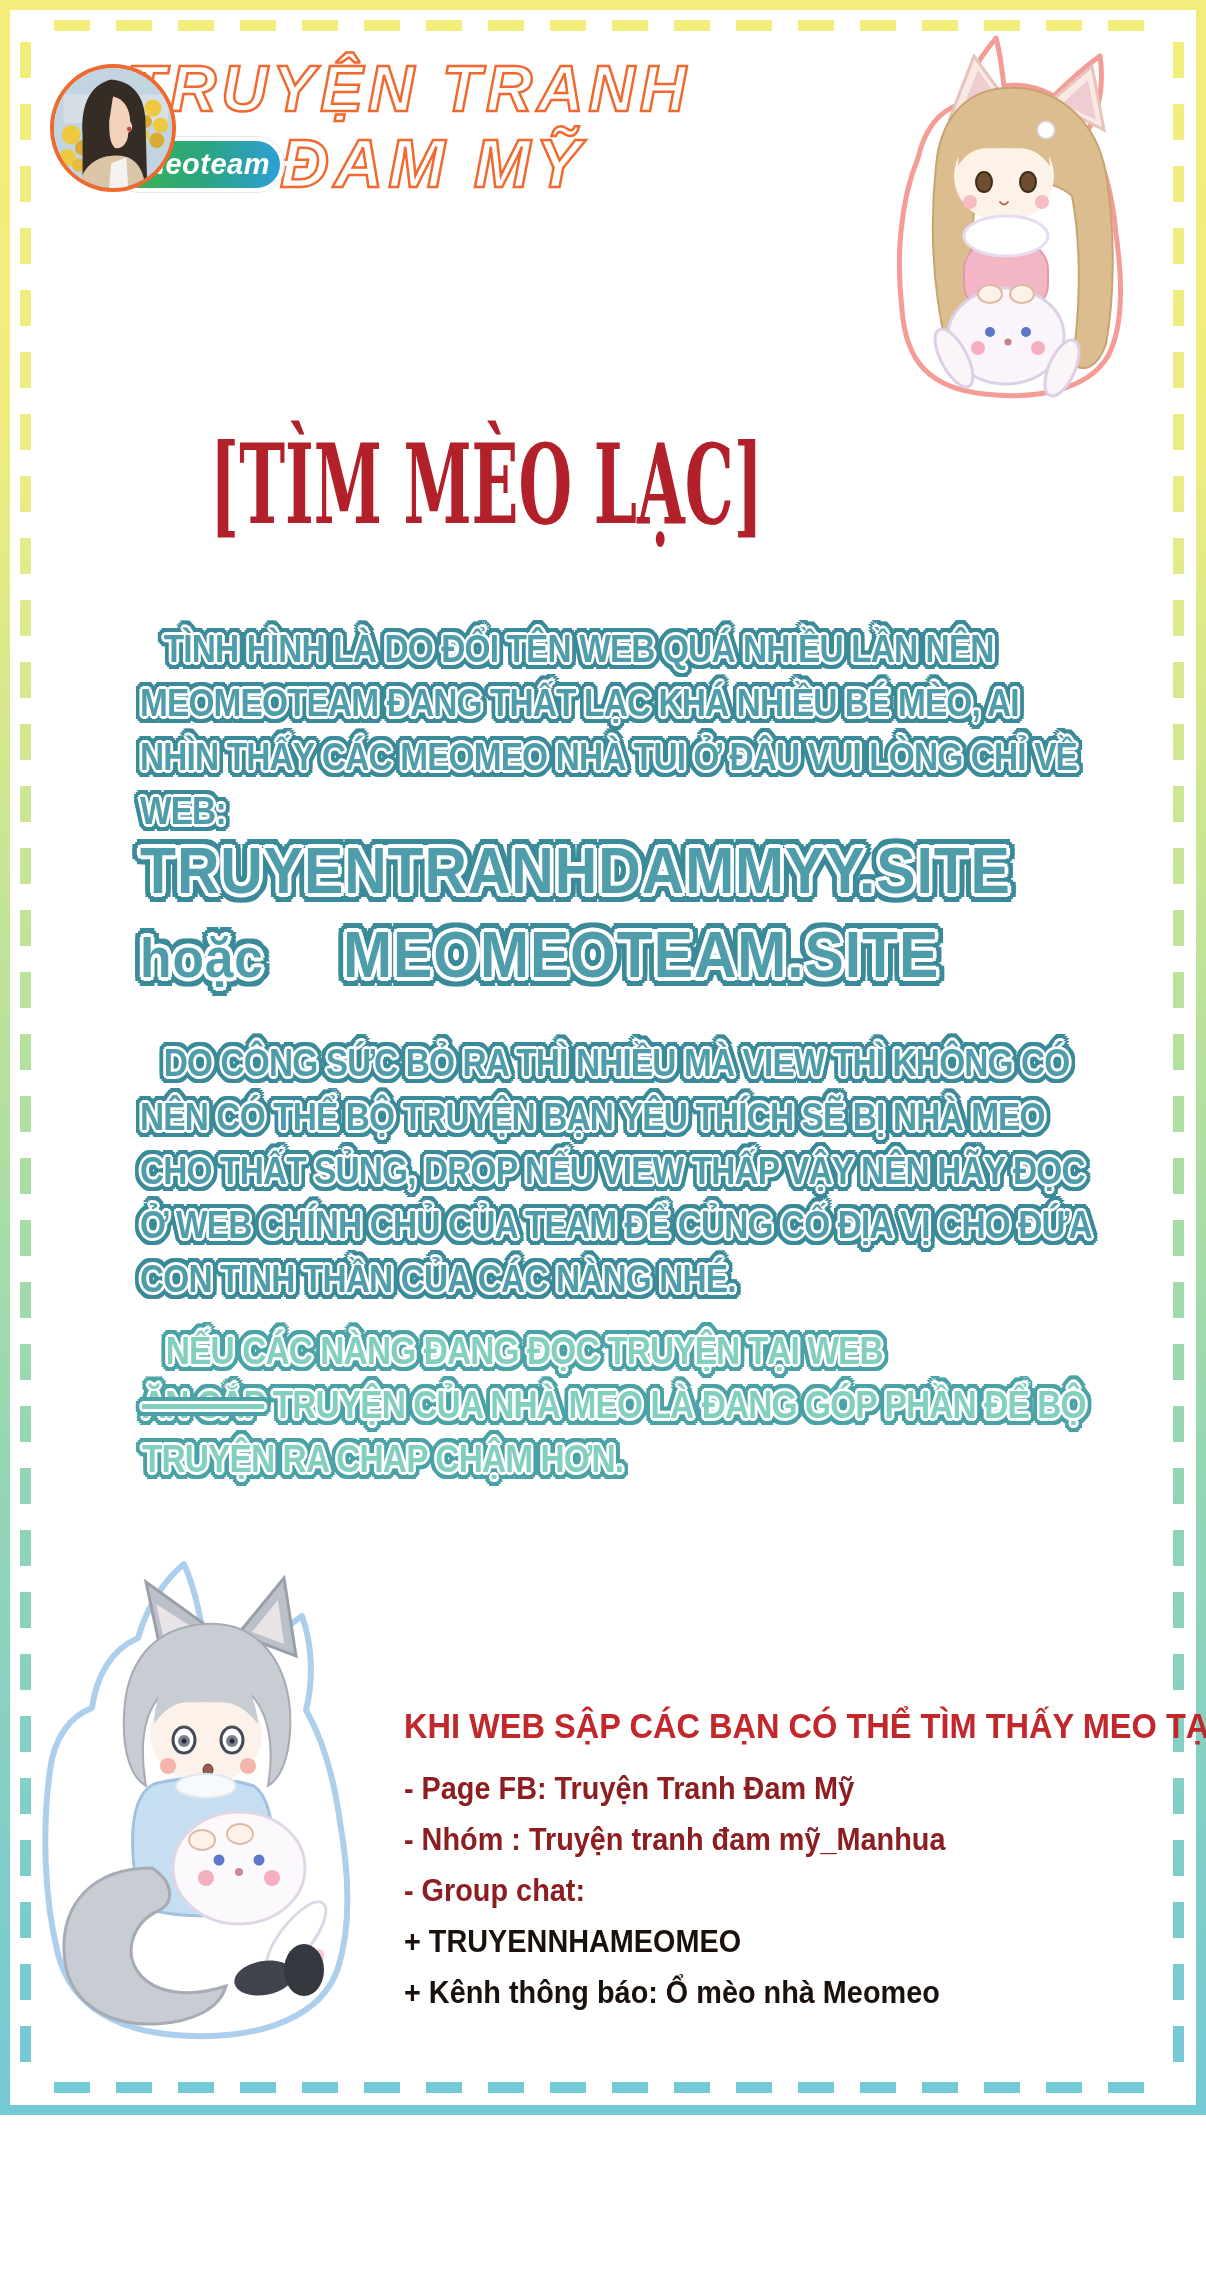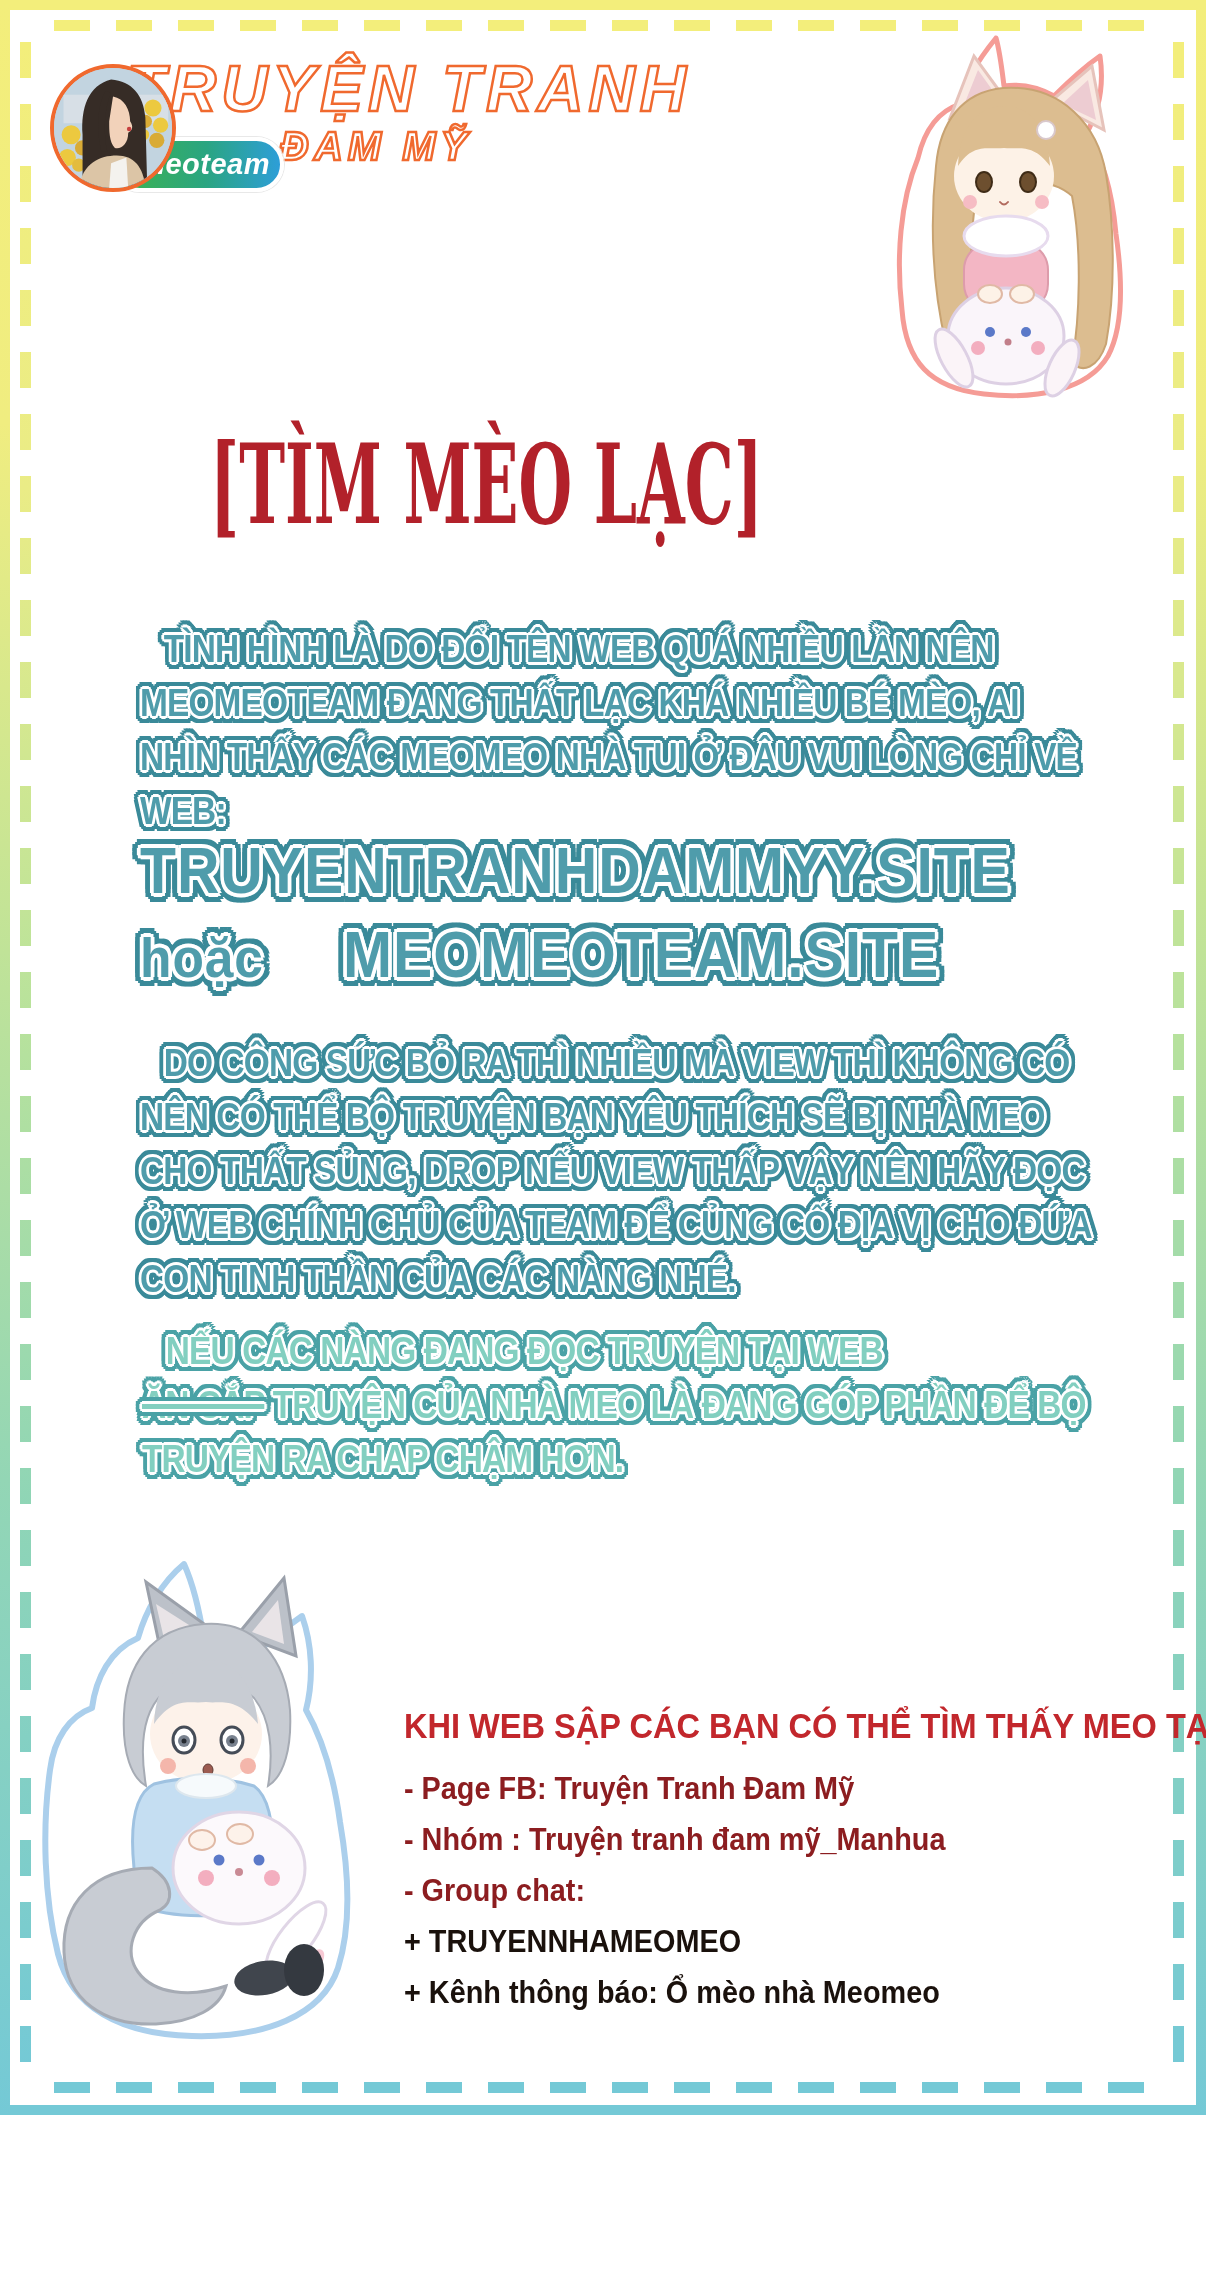--- a/index.html
+++ b/index.html
@@ -34,21 +34,21 @@
   .avatar svg { display: block; width: 100%; height: 100%; }
   .badge { position: absolute; left: 112px; top: 137px; width: 172px; height: 55px; z-index: 2;
            border-radius: 999px; border: 4px solid #ffffff;
            background: linear-gradient(90deg,#3eb44d 0%,#2aa581 55%,#2d9ed8 100%);
            display: flex; align-items: center; justify-content: flex-end; padding-right: 10px;
            box-shadow: 0 0 0 1px #e8e8e8; }
   .badge span { color: #fff; font-weight: bold; font-style: italic; font-size: 29px; letter-spacing: 0.5px; }
   .brand { position: absolute; font-weight: bold; font-style: italic; color: #ffffff;
            -webkit-text-stroke: 2.5px #f0692e; letter-spacing: 5px; white-space: nowrap; z-index: 1; }
   .brand-1 { left: 126px; top: 52px; font-size: 64px; }
-  .brand-2 { left: 280px; top: 124px; font-size: 40px; }
+  .brand-2 { left: 280px; top: 124px; font-size: 68px; }
 
   .sticker { position: absolute; }
   .sticker svg { display: block; width: 100%; height: 100%; }
   .sticker-fox  { left: 866px; top: 26px;  width: 274px; height: 380px; }
   .sticker-wolf { left: 34px; top: 1538px; width: 332px; height: 505px; }
 
   
   .main-title { position: absolute; left: 210px; top: 420px; font-family: "DejaVu Serif", serif;
                 font-weight: bold; font-size: 110px; line-height: 130px; color: #b2212a;
                 transform: scaleX(0.56); transform-origin: 0 0; white-space: nowrap; }

